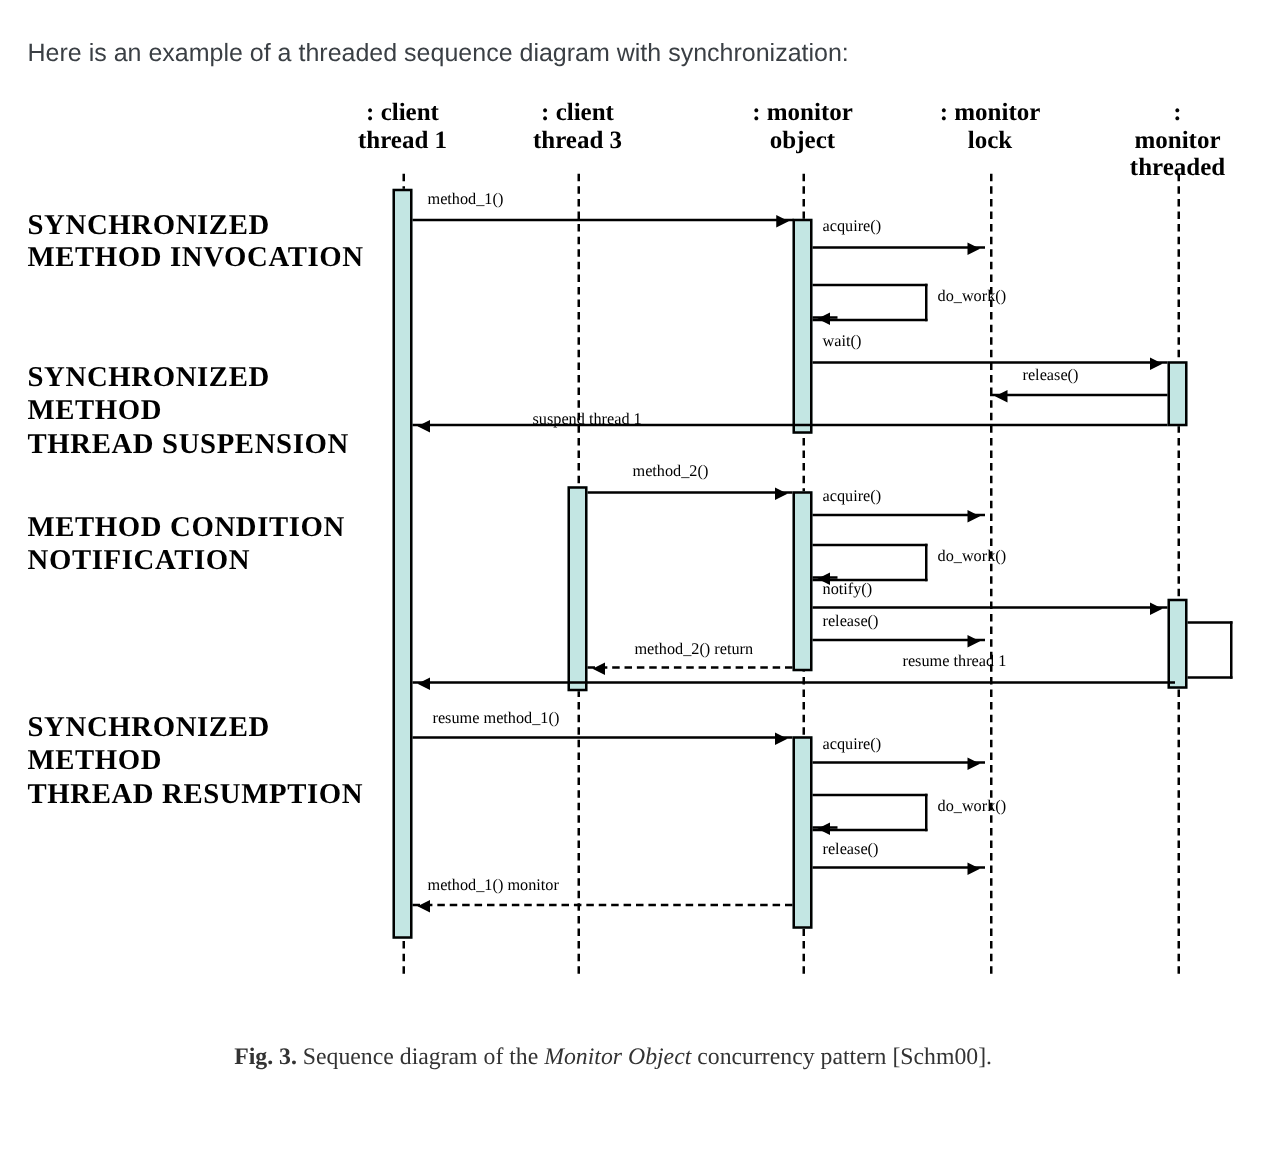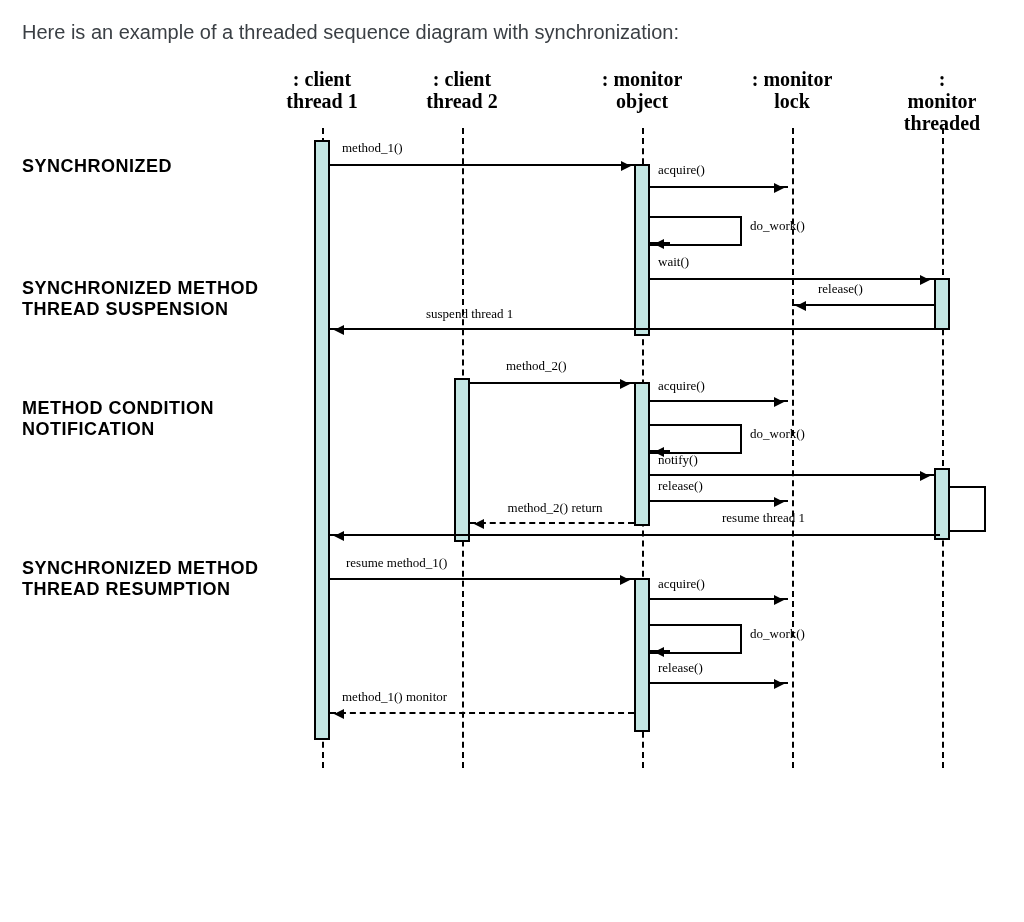--- a/index.html
+++ b/index.html
@@ -1,19 +1,19 @@
 <!DOCTYPE html>
 <html><head>
 <meta charset="utf-8">
 <style>
 html,body{margin:0;padding:0;background:#fff;font-family:"Helvetica Neue",Arial,sans-serif;color:#333;}
-.page{width:981px;padding:1px 22px;box-sizing:border-box;}
+.page{width:981px;padding:12px 22px;box-sizing:border-box;}
 .intro{font-size:20px;color:#3a3f44;margin-bottom:24px;}
 .diagram{position:relative;width:980px;height:720px;margin:0 auto;font-family:"Times New Roman",Times,serif;color:#000;}
-.phase{position:absolute;left:0;width:280px;font-family:Liberation Sans, sans-serif;font-weight:bold;font-size:18px;line-height:1.15;letter-spacing:.5px;}
+.phase{position:absolute;left:0;width:280px;font-family:Liberation Serif, serif;font-weight:bold;font-size:23px;line-height:1.15;letter-spacing:.5px;}
 .head{position:absolute;top:0;text-align:center;font-weight:bold;font-size:20px;line-height:1.1;transform:translateX(-50%);}
 .life{position:absolute;top:60px;width:0;height:640px;border-left:2px dashed #000;}
 .act{position:absolute;width:12px;background:#c3e6e3;border:2px solid #000;transform:translateX(-50%);}
 .msg{position:absolute;font-size:13px;font-family:"Times New Roman",Times,serif;white-space:nowrap;}
 .arrow{position:absolute;height:0;border-top:2px solid #000;}
 .arrow::after{content:"";position:absolute;top:-5px;border:5px solid transparent;}
 .arrow.r::after{right:-1px;border-left:10px solid #000;}
 .arrow.l::after{left:-1px;border-right:10px solid #000;}
 .dash{border-top:2px dashed #000;}
 .selfbox{position:absolute;border:2px solid #000;border-left:none;}
@@ -26,21 +26,21 @@
 <div class="page">
 
 <p class="intro">Here is an example of a threaded sequence diagram with synchronization:</p>
 
 <div class="diagram">
 
   <div class="head" style="left:300px">
     <span>: client</span><br><span>thread 1</span>
   </div>
   <div class="head" style="left:440px">
-    <span>: client</span><br><span>thread 2</span>
+    <span>: client</span><br><span>thread 3</span>
   </div>
   <div class="head" style="left:620px">
     <span>: monitor</span><br><span>object</span>
   </div>
   <div class="head" style="left:770px">
     <span>: monitor</span><br><span>lock</span>
   </div>
   <div class="head" style="left:920px">
     <span>: monitor</span><br><span>threaded</span>
   </div>
@@ -54,20 +54,21 @@
   <div class="act" style="left:300px;top:72px;height:596px"></div>
   <div class="act" style="left:440px;top:310px;height:160px"></div>
   <div class="act" style="left:620px;top:96px;height:168px"></div>
   <div class="act" style="left:620px;top:314px;height:140px"></div>
   <div class="act" style="left:620px;top:510px;height:150px"></div>
   <div class="act" style="left:920px;top:210px;height:48px"></div>
   <div class="act" style="left:920px;top:400px;height:68px"></div>
 
   <div class="phase" style="top:88px">
     <div>SYNCHRONIZED</div>
+        <div>METHOD INVOCATION</div>
   </div>
   <div class="phase" style="top:210px">
     <div>SYNCHRONIZED METHOD</div>
         <div>THREAD SUSPENSION</div>
   </div>
   <div class="phase" style="top:330px">
     <div>METHOD CONDITION</div>
         <div>NOTIFICATION</div>
   </div>
   <div class="phase" style="top:490px">
@@ -85,21 +86,21 @@
   <div class="arrow l" style="left:628px;top:174px;width:20px"></div>
   <div class="msg" style="left:728px;top:150px">do_work()</div>
 
   <div class="arrow r" style="left:628px;top:210px;width:284px"></div>
   <div class="msg" style="left:636px;top:186px">wait()</div>
 
   <div class="arrow l" style="left:770px;top:236px;width:142px"></div>
   <div class="msg" style="left:796px;top:213px">release()</div>
 
   <div class="arrow l" style="left:308px;top:260px;width:604px"></div>
-  <div class="msg" style="left:404px;top:238px">suspend thread 1</div>
+  <div class="msg" style="left:404px;top:248px">suspend thread 1</div>
 
   <div class="arrow r" style="left:448px;top:314px;width:164px"></div>
   <div class="msg" style="left:484px;top:290px">method_2()</div>
 
   <div class="arrow r" style="left:628px;top:332px;width:138px"></div>
   <div class="msg" style="left:636px;top:310px">acquire()</div>
 
   <div class="selfbox" style="left:628px;top:356px;width:90px;height:26px"></div>
   <div class="arrow l" style="left:628px;top:382px;width:20px"></div>
   <div class="msg" style="left:728px;top:358px">do_work()</div>
@@ -128,14 +129,17 @@
   <div class="msg" style="left:728px;top:558px">do_work()</div>
 
   <div class="arrow r" style="left:628px;top:614px;width:138px"></div>
   <div class="msg" style="left:636px;top:592px">release()</div>
 
   <div class="arrow l dash" style="left:308px;top:644px;width:304px"></div>
   <div class="msg" style="left:320px;top:621px">method_1() monitor</div>
 
 </div>
 
+<p class="caption">
+  <span class="b">Fig. 3.</span><span> Sequence diagram of the </span><span class="i">Monitor Object</span><span> concurrency pattern [Schm00].</span>
+</p>
 
 </div>
 
 </body></html>

